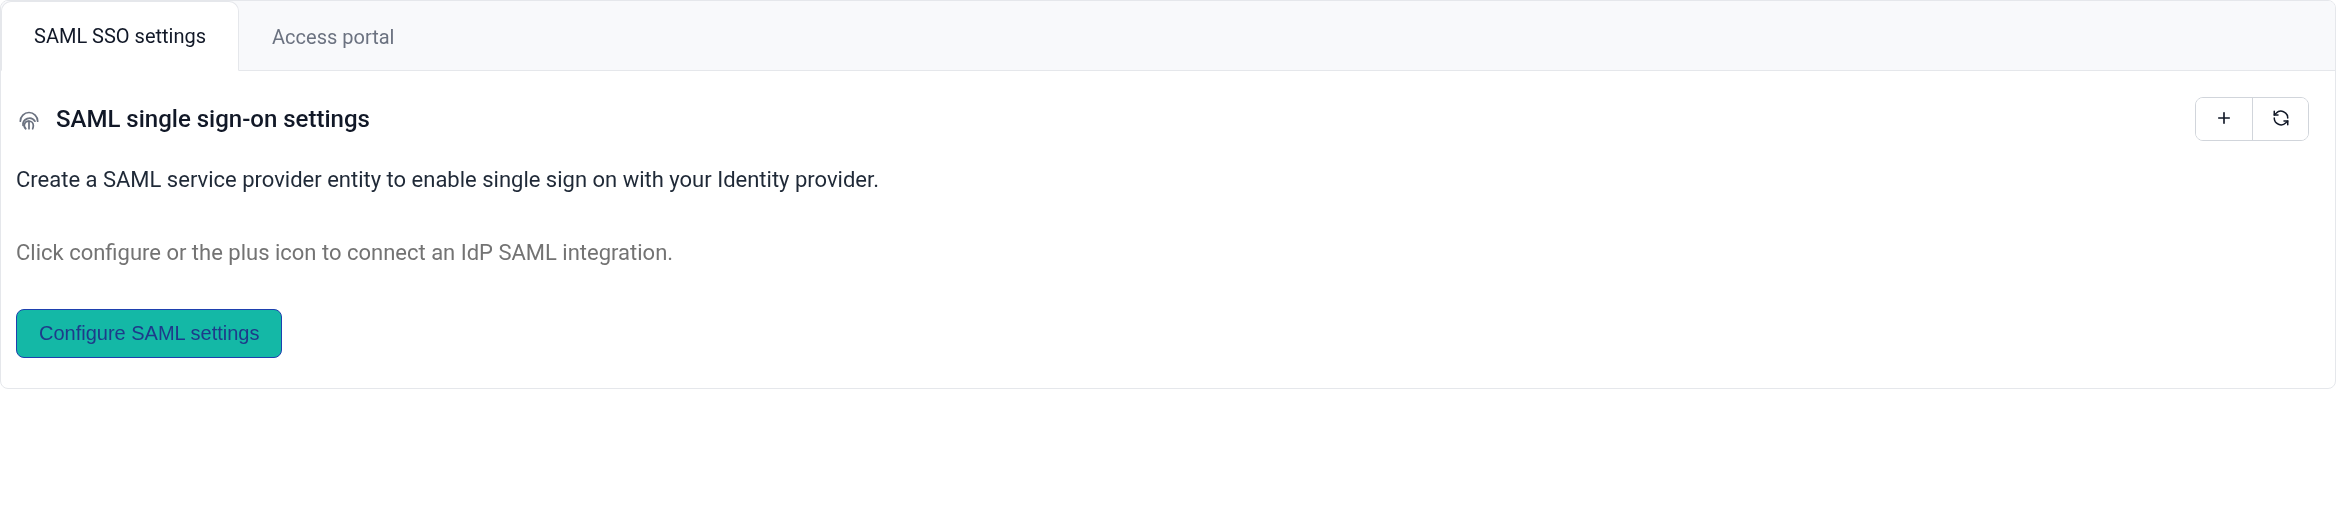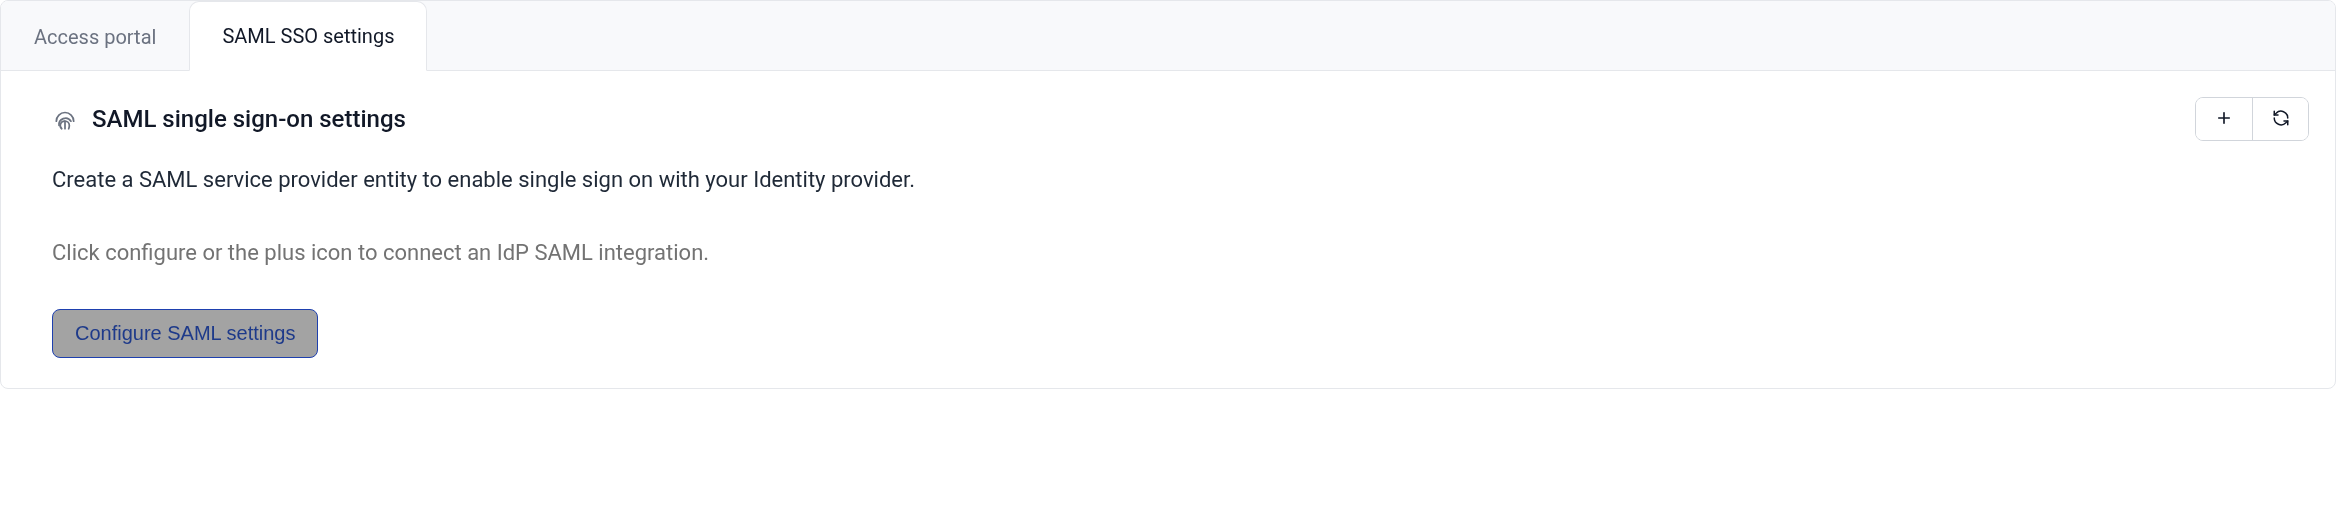--- a/index.html
+++ b/index.html
@@ -37,22 +37,21 @@
   }
   .tab.active {
     background: #ffffff;
     color: #111827;
     border: 1px solid #e5e7eb;
     border-bottom: 1px solid #ffffff;
     border-top-left-radius: 10px;
     border-top-right-radius: 10px;
   }
   .panel {
-    padding: 26px 26px 30px 26px;
-    margin-left: 25px;
+    padding: 26px 26px 30px 15px;
   }
   .panel-header {
     display: flex;
     align-items: center;
     justify-content: space-between;
   }
   .title-wrap {
     display: flex;
     align-items: center;
     gap: 14px;
@@ -99,34 +98,34 @@
     margin-top: 44px;
     font-size: 22px;
     color: #737373;
   }
   .configure-btn {
     margin-top: 44px;
     display: inline-block;
     padding: 12px 22px;
     font-size: 20px;
     color: #1e3a8a;
-    background: #a3a3a3;
+    background: #14b8a6;
     border: 1.5px solid #1e40af;
     border-radius: 8px;
     cursor: pointer;
   }
 </style>
 </head>
 <body>
 
 <div class="container">
 
   <div class="tab-bar">
+    <div class="tab active">SAML SSO settings</div>
     <div class="tab">Access portal</div>
-    <div class="tab active">SAML SSO settings</div>
   </div>
 
   <div class="panel">
     <div class="panel-header">
       <div class="title-wrap">
         <span class="title-icon">
           <svg viewBox="0 0 24 24" fill="none" stroke="currentColor" stroke-width="1.6" stroke-linecap="round" stroke-linejoin="round">
             <path d="M4 14a8 8 0 0 1 16 0"></path>
             <path d="M6.5 18a6 6 0 0 1 11 -4"></path>
             <path d="M9 21a4 4 0 0 1 3 -7 4 4 0 0 1 4 4c0 1 -.2 2 -.6 3"></path>

